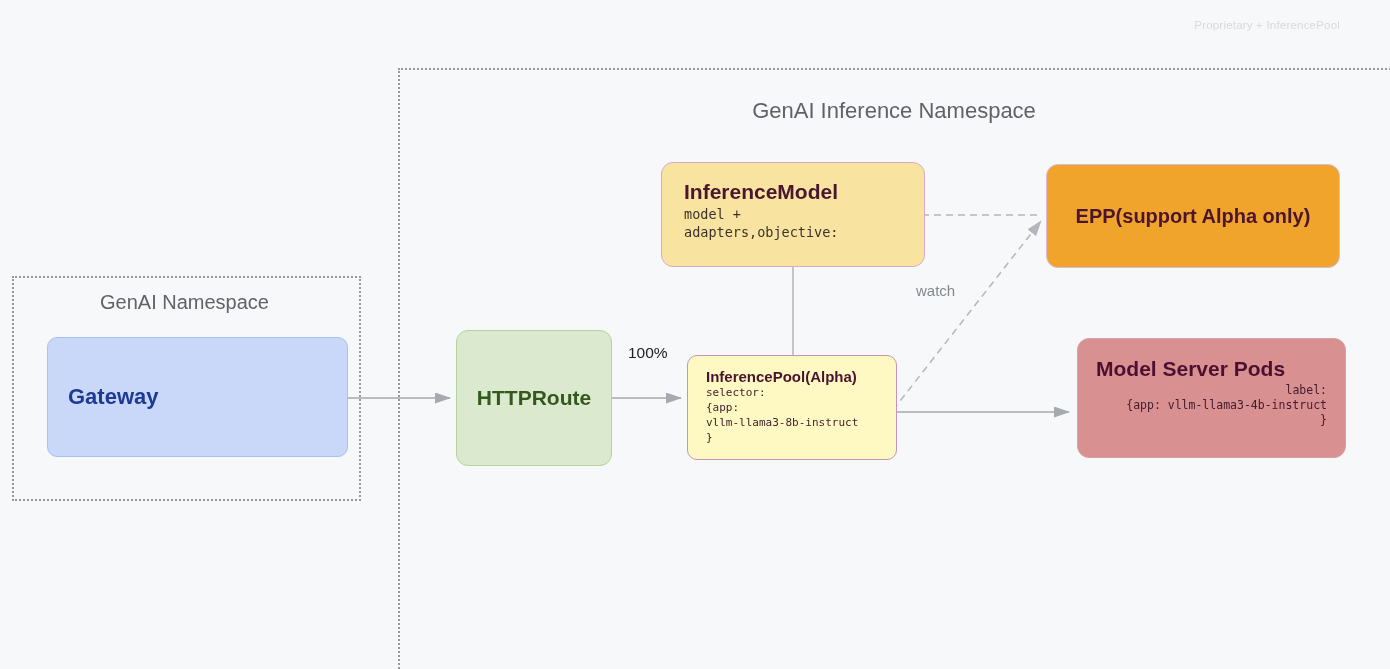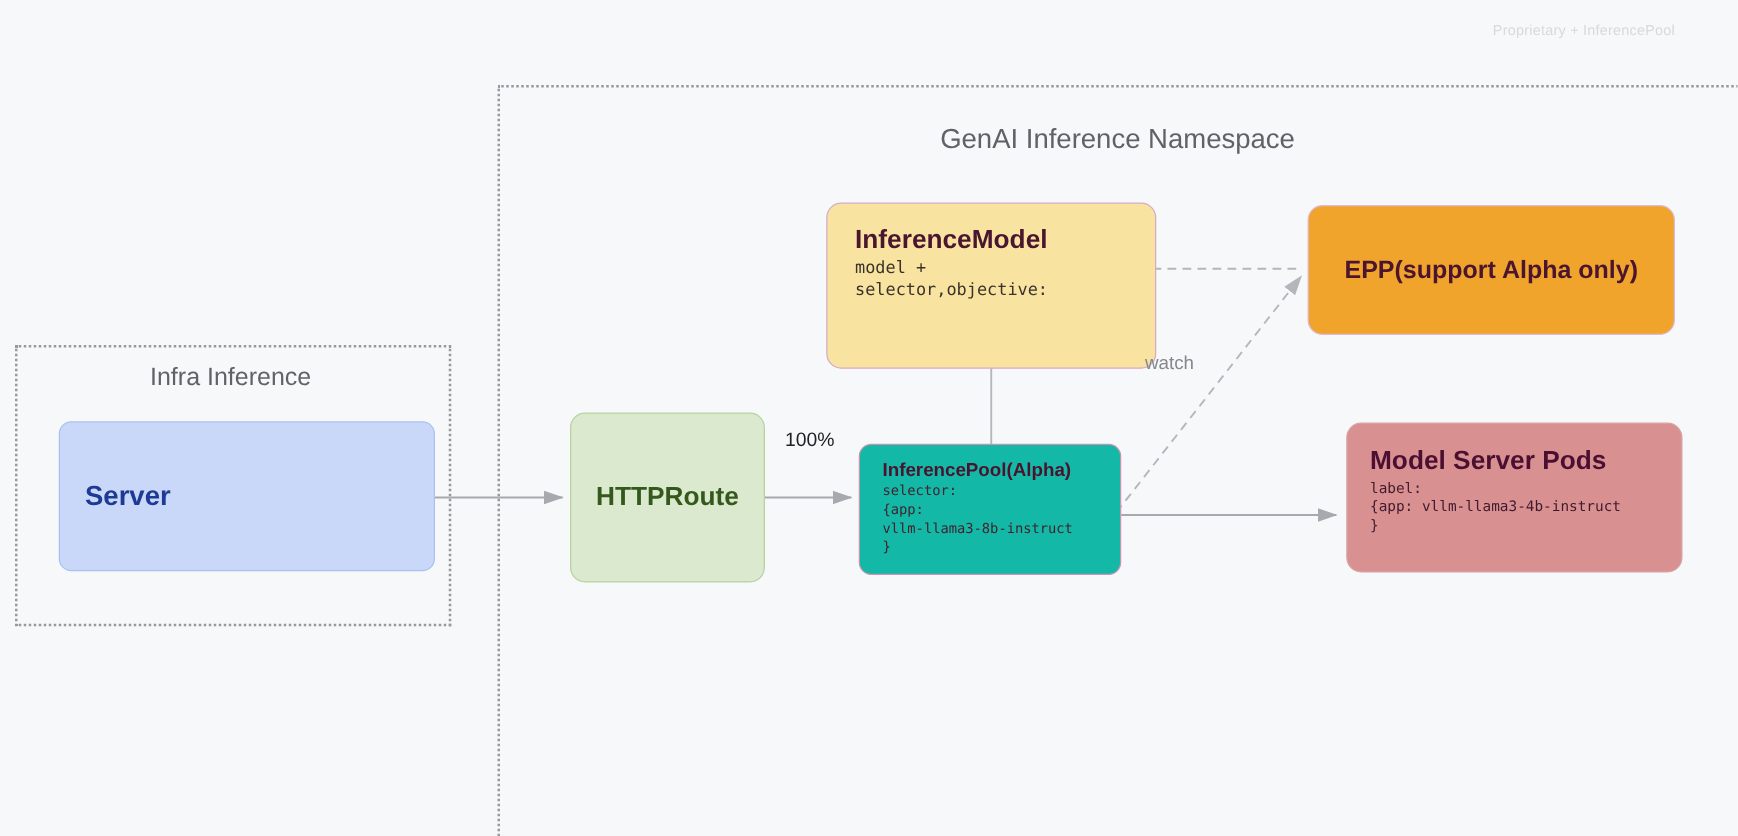--- a/index.html
+++ b/index.html
@@ -30,21 +30,21 @@
     left:47px;top:337px;width:301px;height:120px;border-radius:10px;
     display:flex;align-items:center;padding-left:20px;
   }
   .node-gateway .node-title{font-size:22px;font-weight:bold;}
   .node-httproute{
     left:456px;top:330px;width:156px;height:136px;border-radius:12px;
     display:flex;align-items:center;justify-content:center;
   }
   .node-httproute .node-title{font-size:21px;font-weight:bold;}
   .node-inference-model{
-    left:661px;top:162px;width:264px;height:133px;border-radius:12px;
+    left:661px;top:162px;width:264px;height:105px;border-radius:12px;
     padding:17px 22px 0;
   }
   .node-inference-model .node-title{font-size:21px;font-weight:bold;display:block;margin-bottom:2px;}
   .node-inference-model .code{font-family:"DejaVu Sans Mono",monospace;font-size:13.5px;line-height:1.3;}
   .node-epp{
     left:1046px;top:164px;width:294px;height:104px;border-radius:12px;
     display:flex;align-items:center;justify-content:center;
   }
   .node-epp .node-title{font-size:20px;font-weight:bold;}
   .node-inference-pool{
@@ -68,72 +68,72 @@
 </head>
 <body>
 
 <div class="canvas">
 
   <div class="confidential">Proprietary + InferencePool</div>
 
   <div class="ns ns-genai"></div>
   <div class="ns ns-infra"></div>
   <div class="ns-title genai-title">GenAI Inference Namespace</div>
-  <div class="ns-title infra-title">Infra Inference</div>
+  <div class="ns-title infra-title">GenAI Namespace</div>
 
   <svg class="connectors" viewBox="0 0 1390 669" xmlns="http://www.w3.org/2000/svg">
     <defs>
       <marker id="arrow" markerUnits="userSpaceOnUse" markerWidth="16" markerHeight="11" refX="15" refY="5.5" orient="auto">
         <path d="M0,0 L16,5.5 L0,11 Z" fill="#a6a9ad"></path>
       </marker>
       <marker id="arrow-light" markerUnits="userSpaceOnUse" markerWidth="16" markerHeight="11" refX="15" refY="5.5" orient="auto">
         <path d="M0,0 L16,5.5 L0,11 Z" fill="#b3b6ba"></path>
       </marker>
     </defs>
     <line class="solid-line" x1="348" y1="398" x2="450" y2="398" marker-end="url(#arrow)"></line>
     <line class="solid-line" x1="612" y1="398" x2="681" y2="398" marker-end="url(#arrow)"></line>
     <line class="plain-line" x1="793" y1="265" x2="793" y2="357"></line>
     <line class="dashed-line" x1="922" y1="215" x2="1042" y2="215"></line>
     <line class="dashed-line" x1="893" y1="410" x2="1041" y2="221" marker-end="url(#arrow-light)"></line>
     <line class="solid-line" x1="897" y1="412" x2="1069" y2="412" marker-end="url(#arrow)"></line>
   </svg>
 
   <div class="node node-gateway" style="background-color: rgb(201, 216, 248); border-color: rgb(169, 193, 242);">
-    <span class="node-title" style="color: rgb(29, 58, 148);">Server</span>
+    <span class="node-title" style="color: rgb(29, 58, 148);">Gateway</span>
   </div>
 
   <div class="node node-httproute" style="background-color: rgb(219, 233, 206); border-color: rgb(183, 209, 160);">
     <span class="node-title" style="color: rgb(53, 89, 29);">HTTPRoute</span>
   </div>
 
   <div class="node node-inference-model" style="background-color: rgb(249, 227, 161); border-color: rgb(214, 171, 200);">
     <span class="node-title" style="color: rgb(73, 21, 47);">InferenceModel</span>
     <div class="code" style="color: rgb(58, 51, 42);">
       <div>model +</div>
-      <div>selector,objective:</div>
+      <div>adapters,objective:</div>
     </div>
   </div>
 
   <div class="node node-epp" style="background-color: rgb(240, 164, 44); border-color: rgb(221, 186, 214);">
     <span class="node-title" style="color: rgb(75, 20, 47);">EPP(support Alpha only)</span>
   </div>
 
-  <div class="node node-inference-pool" style="background-color: #14b8a6; border-color: rgb(199, 149, 178);">
+  <div class="node node-inference-pool" style="background-color: #fef9c3; border-color: rgb(199, 149, 178);">
     <span class="node-title" style="color: rgb(73, 19, 46);">InferencePool(Alpha)</span>
     <div class="code" style="color: rgb(65, 35, 46);">
       <div>selector:</div>
       <div>{app:</div>
       <div>vllm-llama3-8b-instruct</div>
       <div>}</div>
     </div>
   </div>
 
   <div class="node node-model-server-pods" style="background-color: rgb(217, 144, 144); border-color: rgb(216, 162, 164);">
     <span class="node-title" style="color: rgb(75, 16, 49);">Model Server Pods</span>
-    <div class="code" style="color: rgb(64, 26, 46);">
+    <div class="code" style="color: rgb(64, 26, 46); text-align: right;">
       <div>label:</div>
       <div>{app: vllm-llama3-4b-instruct</div>
       <div>}</div>
     </div>
   </div>
 
   <div class="edge-label label-percent">100%</div>
   <div class="edge-label label-watch">watch</div>
 
 </div>

